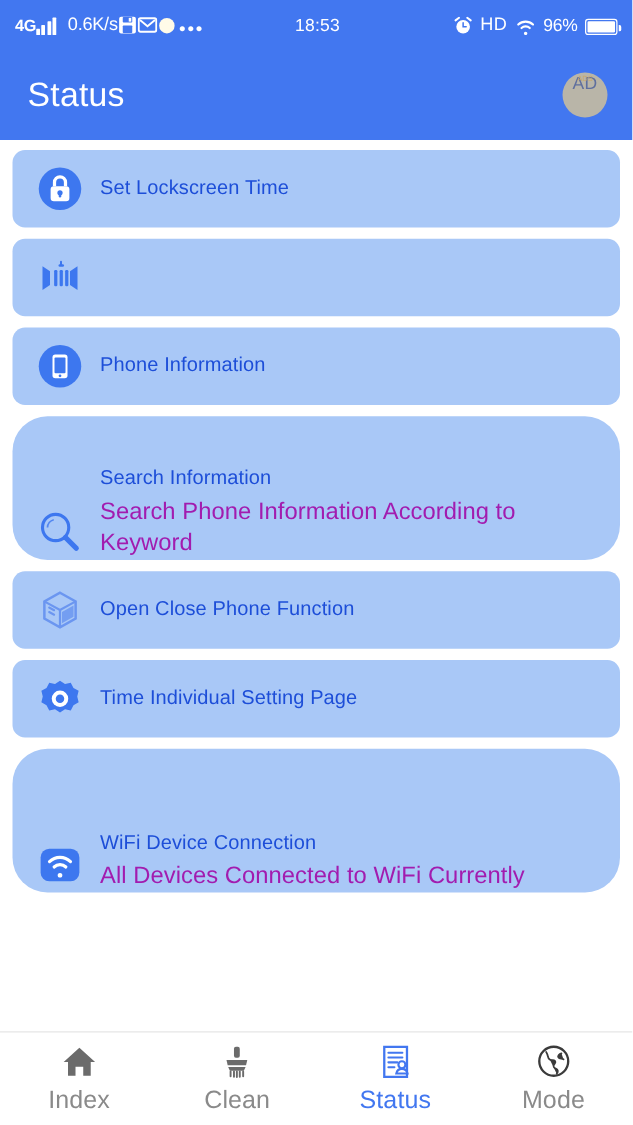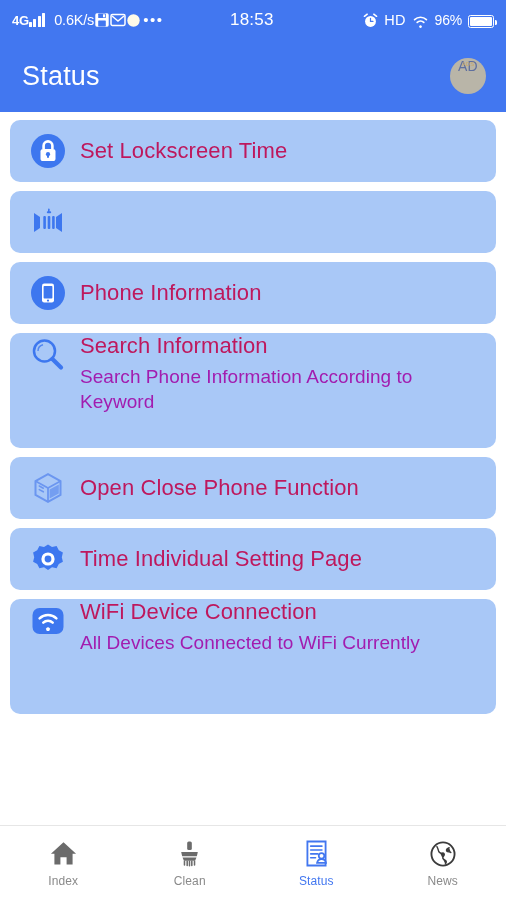--- a/index.html
+++ b/index.html
@@ -32,21 +32,21 @@
     display: flex;
     align-items: center;
     padding: 0 12px;
     color: #ffffff;
     font-size: 15px;
     flex: 0 0 auto;
     position: relative;
   }
   .sb-left {
     display: flex;
-    align-items: center;
+    align-items: flex-end;
   }
   .sb-net {
     font-size: 13px;
     font-weight: bold;
     letter-spacing: -0.3px;
   }
   .sb-bars {
     display: flex;
     align-items: flex-end;
     gap: 1.5px;
@@ -74,22 +74,22 @@
     justify-content: center;
   }
   .sb-dots {
     letter-spacing: 1.5px;
     font-size: 15px;
     line-height: 8px;
     margin-left: 2px;
   }
   .sb-clock {
     position: absolute;
-    left: 230px;
-    font-size: 17px;
+    left: 236px;
+    font-size: 14px;
     letter-spacing: 0.2px;
   }
   .sb-right {
     margin-left: auto;
     display: flex;
     align-items: flex-end;
     gap: 6px;
     font-size: 15px;
   }
   .sb-hd { font-size: 14.5px; letter-spacing: 0.2px; }
@@ -169,41 +169,42 @@
     border-radius: 10px;
     display: flex;
     align-items: center;
     padding: 0 16px;
     margin-bottom: 9px;
     min-height: 62px;
     cursor: pointer;
   }
   .card.tall {
     min-height: 115px;
-    align-items: flex-start;
+    align-items: flex-end;
+    border-radius: 28px;
   }
   .card-icon {
     width: 44px;
     min-width: 44px;
     height: 44px;
     display: flex;
     align-items: center;
     justify-content: center;
     margin-right: 10px;
   }
   .card-text {
     display: flex;
     flex-direction: column;
     justify-content: center;
     flex: 1;
     min-width: 0;
   }
   .card-title {
-    font-size: 22px;
-    color: #be185d;
+    font-size: 16px;
+    color: #1d4ed8;
     letter-spacing: 0.1px;
     line-height: 1.22;
   }
   .card-sub {
     font-size: 19px;
     color: #a21caf;
     line-height: 1.35;
     margin-top: 4px;
     letter-spacing: 0.05px;
   }
@@ -226,21 +227,21 @@
     gap: 5px;
     cursor: pointer;
   }
   .nav-icon {
     height: 30px;
     display: flex;
     align-items: center;
     justify-content: center;
   }
   .nav-label {
-    font-size: 12px;
+    font-size: 20px;
     color: #8a8a8a;
     letter-spacing: 0.1px;
     text-align: right;
   }
   .nav-item.active .nav-label { color: #4277f0; }
 </style>
 </head>
 <body>
 
 <div class="phone">
@@ -449,18 +450,18 @@
       <div class="nav-label">Status</div>
     </div>
 
     <div class="nav-item">
       <div class="nav-icon">
         <svg width="28" height="28" viewBox="0 0 30 30">
           <circle cx="15" cy="15" r="12.4" fill="none" stroke="#3b3b3b" stroke-width="2"></circle>
           <path d="M8.5 7 c2 3 1 5.4 3 6.6 2 1.2 4-0.6 4.8 1.4 0.8 2-2 2.4-1.4 4.6 0.6 2.2 3.4 1.2 3.6 3.6 0.1 1.4-1 2.6-1 2.6 M21.6 8.2 c-1.8 0.6-3.6 2.2-2.6 3.6 1 1.4 3.4 0.4 4.4 1.6" fill="#3b3b3b" stroke="#3b3b3b" stroke-width="1.5" stroke-linecap="round" stroke-linejoin="round"></path>
         </svg>
       </div>
-      <div class="nav-label">News</div>
+      <div class="nav-label">Mode</div>
     </div>
 
   </div>
 
 </div>
 
 </body></html>

